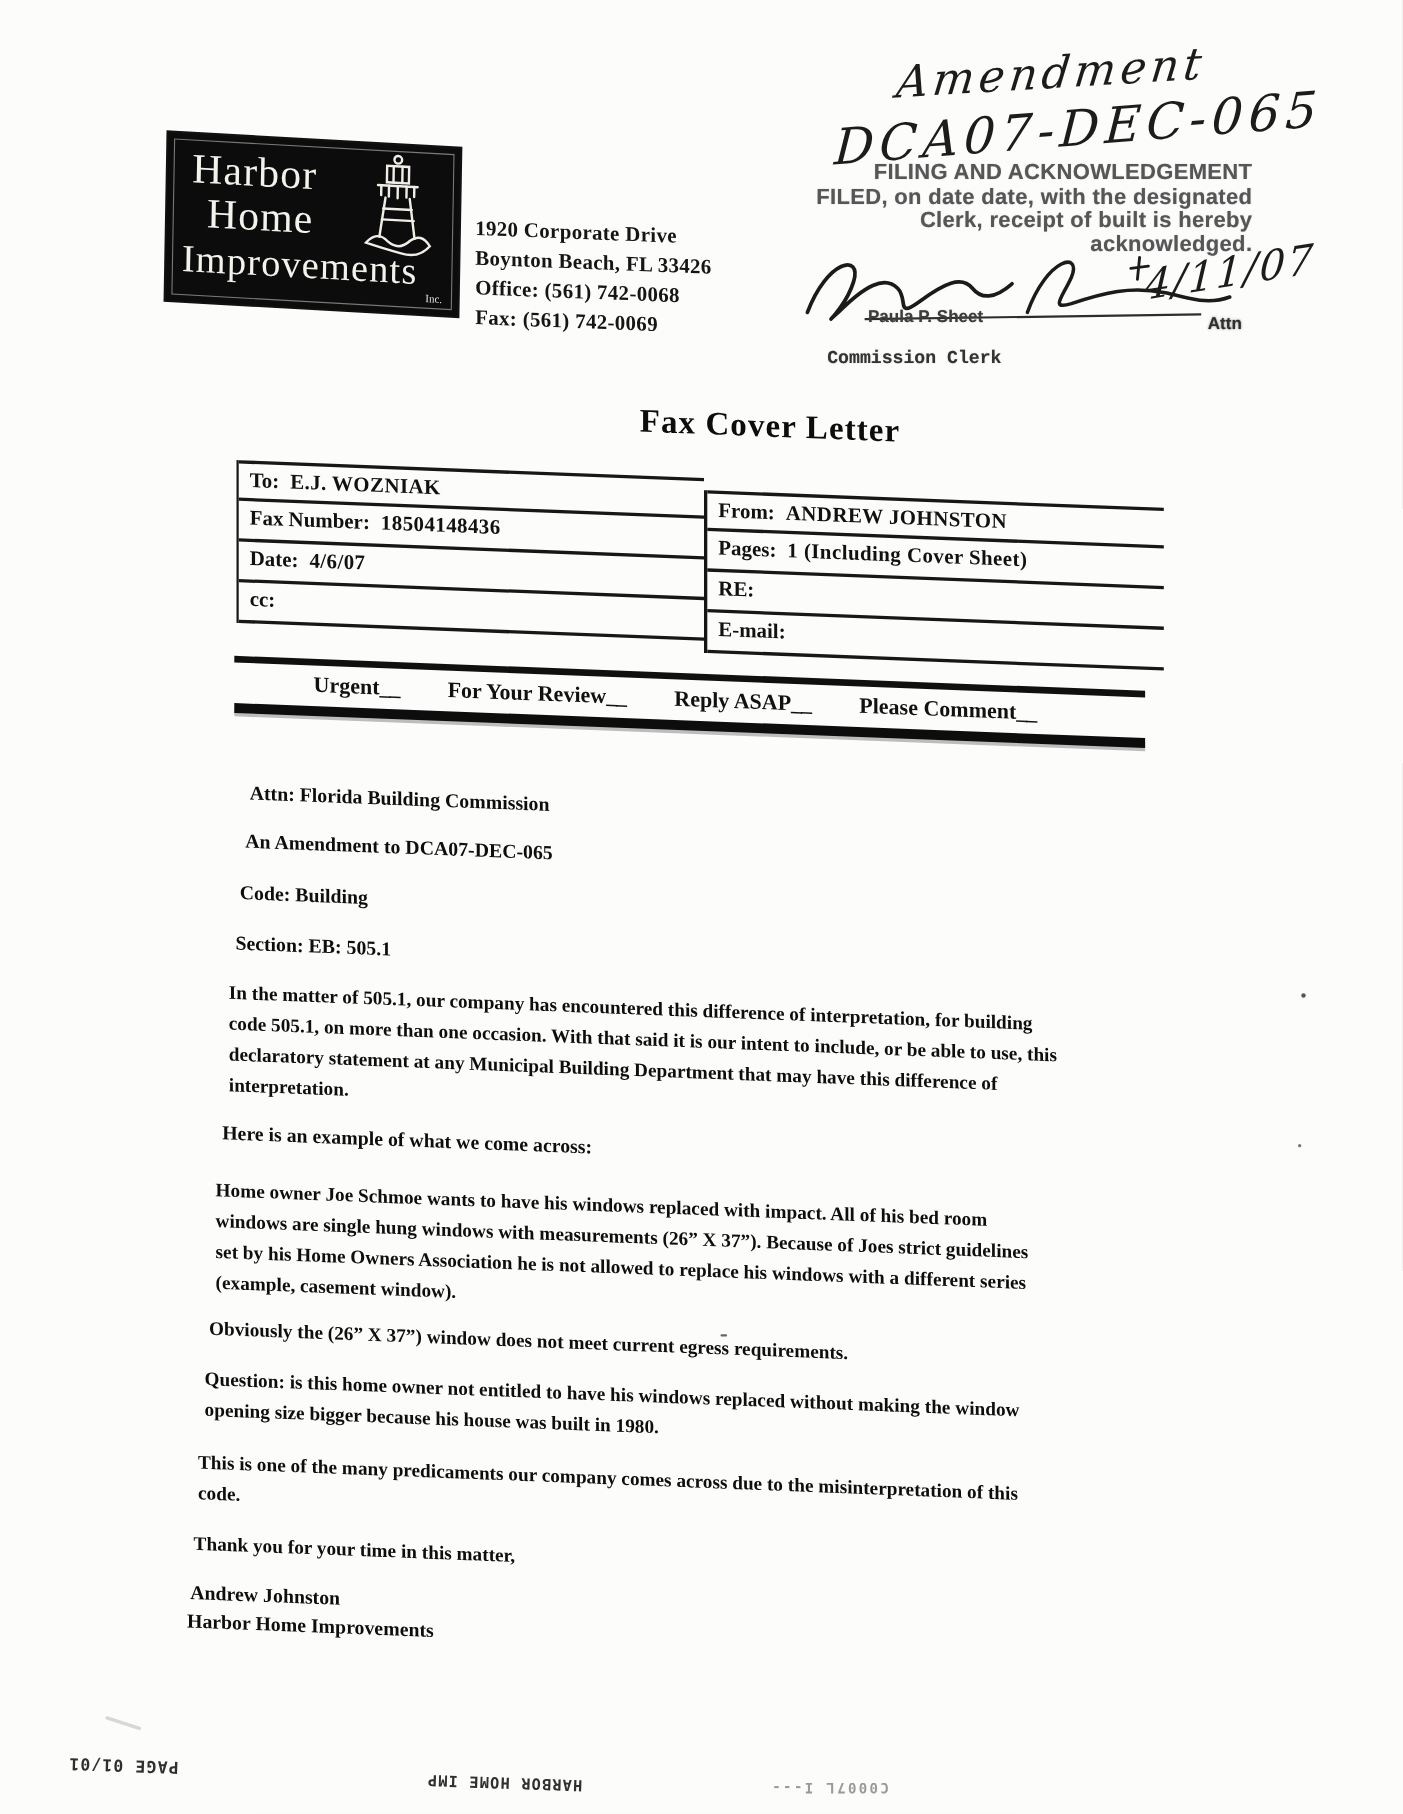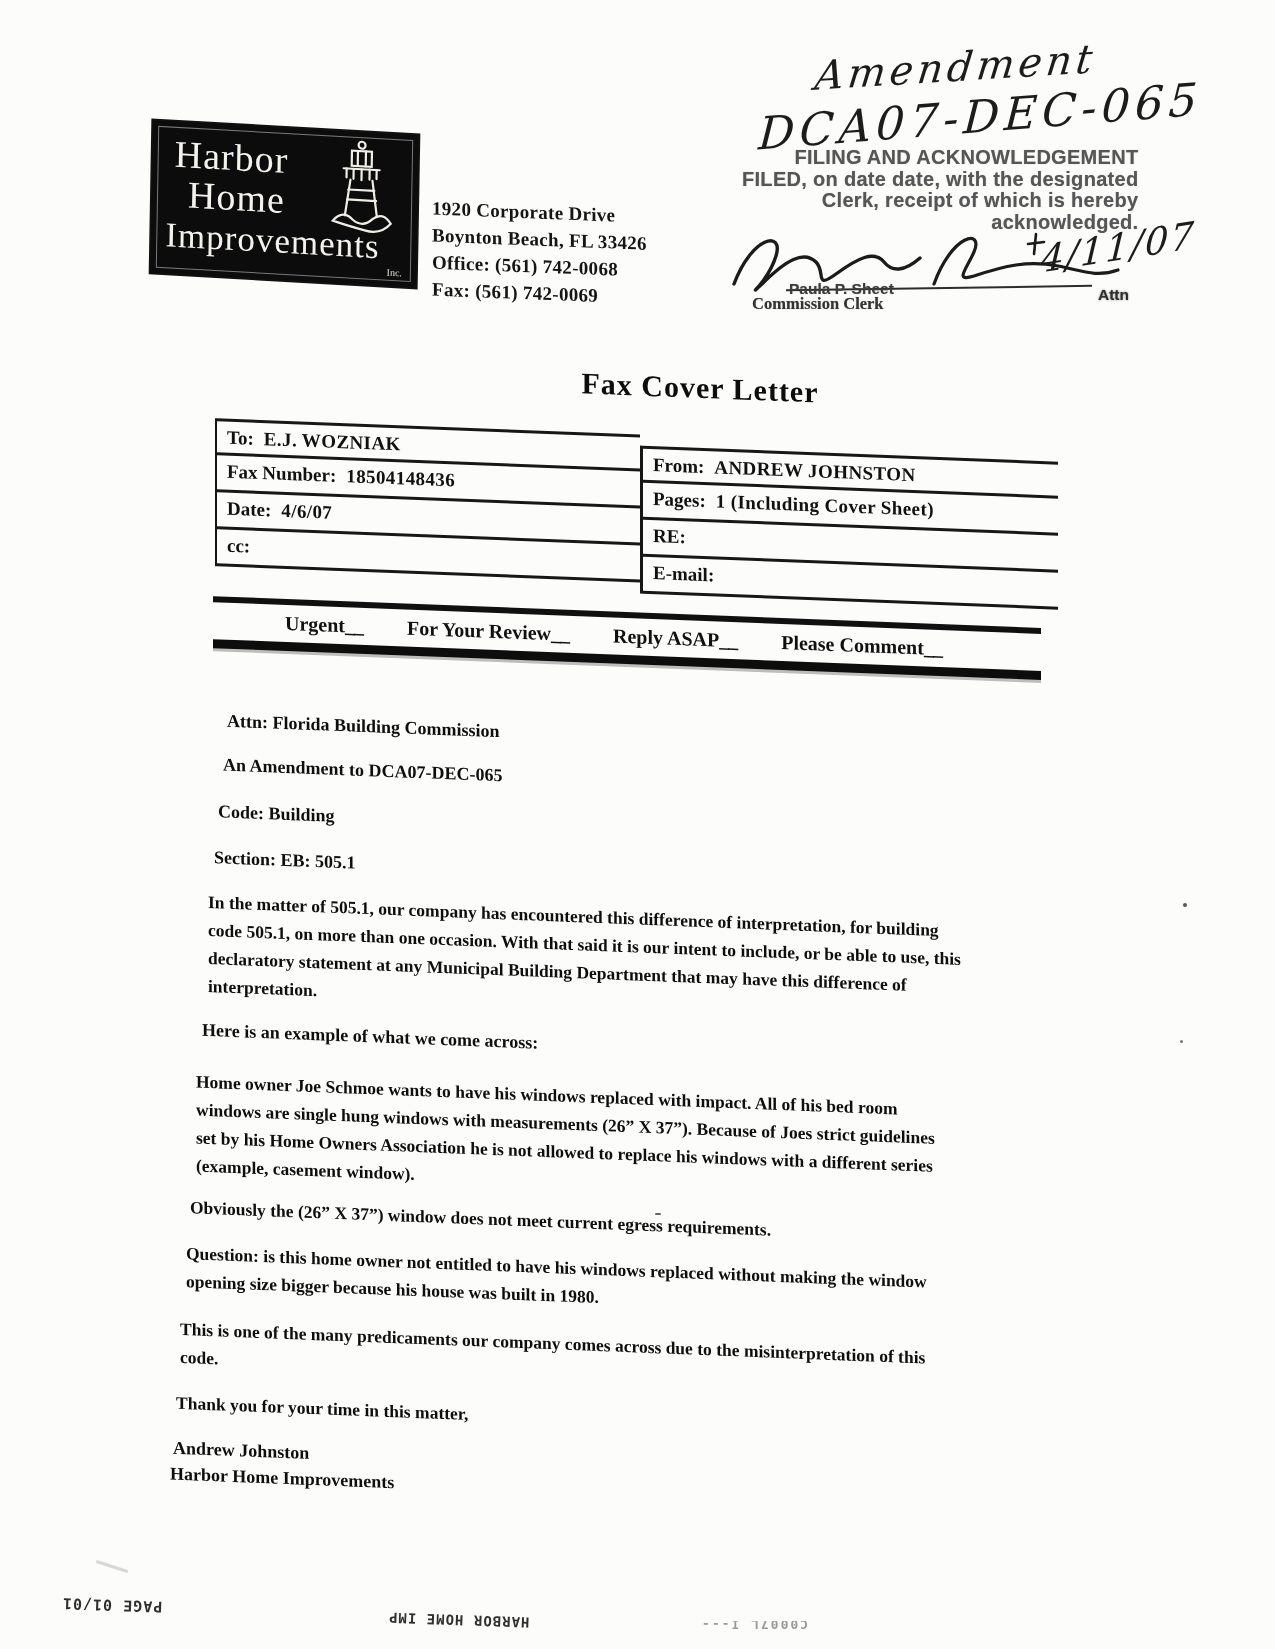--- a/index.html
+++ b/index.html
@@ -74,21 +74,21 @@
   .hw-line2 { left:758px; top:90px;  font-size:45px; letter-spacing:5px; transform:rotate(-4.5deg) skewX(-8deg); }
   .hw-date  { left:1040px; top:226px; font-size:37px; letter-spacing:2px; transform:rotate(-9deg) skewX(-12deg); }
 
   
   .stamp { position:absolute; left:742px; top:147px; font-family:"Liberation Sans", sans-serif;
     font-weight:700; font-size:20px; line-height:21.5px; color:#4e4e4e;
     letter-spacing:.3px; text-shadow:0 0 1px rgba(80,80,80,.55); opacity:.95; white-space:nowrap;text-align:right; }
   .sig-line { position:absolute; left:786px; top:287px; width:306px; height:2px; background:#2d2d2d; transform:rotate(-.8deg); }
   .sig-svg { position:absolute; left:728px; top:220px; }
   .stamp-name  { position:absolute; left:789px; top:280px; font-family:"Liberation Sans",sans-serif; font-weight:700; font-size:15.5px; color:#3d3d3d; text-shadow:0 0 1px rgba(70,70,70,.5); }
-  .stamp-title { position:absolute; left:752px; top:294px; font-family:Liberation Serif, serif; font-weight:700; font-size:16.5px; color:#333; text-shadow:0 0 1px rgba(60,60,60,.5); }
+  .stamp-title { position:absolute; left:752px; top:316px; font-family:Liberation Mono, monospace; font-weight:700; font-size:16.5px; color:#333; text-shadow:0 0 1px rgba(60,60,60,.5); }
   .stamp-date  { position:absolute; left:1098px; top:286px; font-family:"Liberation Sans",sans-serif; font-weight:700; font-size:15.5px; color:#2e2e2e; text-shadow:0 0 2px rgba(40,40,40,.7); }
 
   
   .foot { position:absolute; font-family:"DejaVu Sans Mono", monospace; font-weight:700; color:#2f2f2f; white-space:nowrap; }
   .foot-page   { left:62px;  top:1596px; font-size:15px; transform:rotate(182deg); letter-spacing:1px; }
   .foot-sender { left:388px; top:1612px; font-size:14px; transform:rotate(182deg); letter-spacing:1px; }
   .foot-frag   { left:700px; top:1621px; font-size:13px; transform:rotate(180deg); color:#9a9a9a; height:11px; overflow:hidden; letter-spacing:2px; }
 
   .speck { position:absolute; background:#555; border-radius:50%; }
   .sp1 { left:1183px; top:903px;  width:4px; height:4px; }
@@ -196,21 +196,21 @@
     </div>
   </div>
 
   <div class="hand hw-line1">Amendment</div>
   <div class="hand hw-line2">DCA07-DEC-065</div>
   <div class="hand hw-date">4/11/07</div>
 
   <div class="stamp">
     <div>FILING AND ACKNOWLEDGEMENT</div>
     <div>FILED, on date date, with the designated</div>
-    <div>Clerk, receipt of which is hereby</div>
+    <div>Clerk, receipt of built is hereby</div>
     <div>acknowledged.</div>
   </div>
 
   <svg class="sig-svg" width="470" height="88" viewBox="0 0 470 88">
     <path d="M6,64 C24,16 56,10 48,36 C40,62 16,80 34,64 C58,40 76,30 88,42 C98,52 86,70 108,54 C130,38 146,30 156,42 C164,52 176,52 192,38" stroke="#1b1b1b" stroke-width="3.4" fill="none" stroke-linecap="round"></path>
     <path d="M206,64 C224,14 256,8 246,32 C238,50 226,62 246,56 C276,46 300,40 330,46 C352,50 368,58 390,50" stroke="#1b1b1b" stroke-width="3.2" fill="none" stroke-linecap="round"></path>
     <path d="M300,24 L316,22 M308,14 L306,34" stroke="#1b1b1b" stroke-width="2.6" fill="none" stroke-linecap="round"></path>
   </svg>
   <div class="sig-line"></div>
   <div class="stamp-name">Paula P. Sheet</div>

